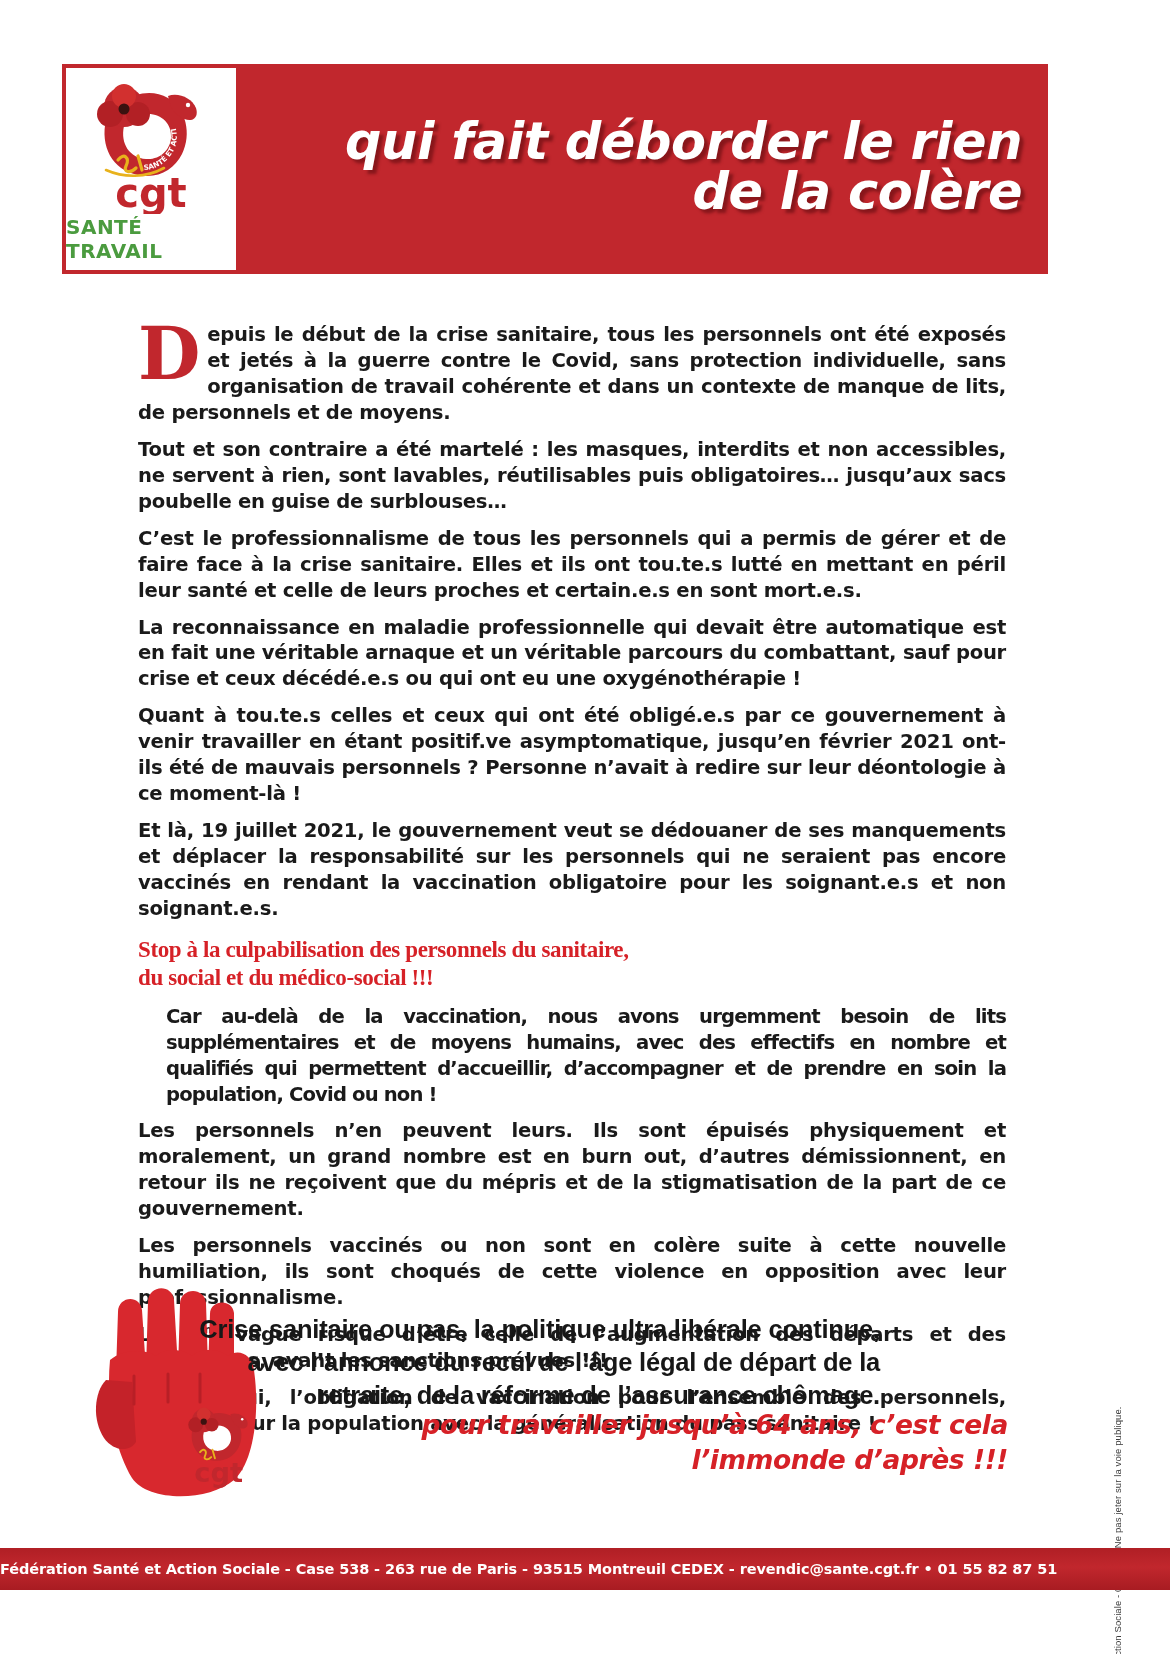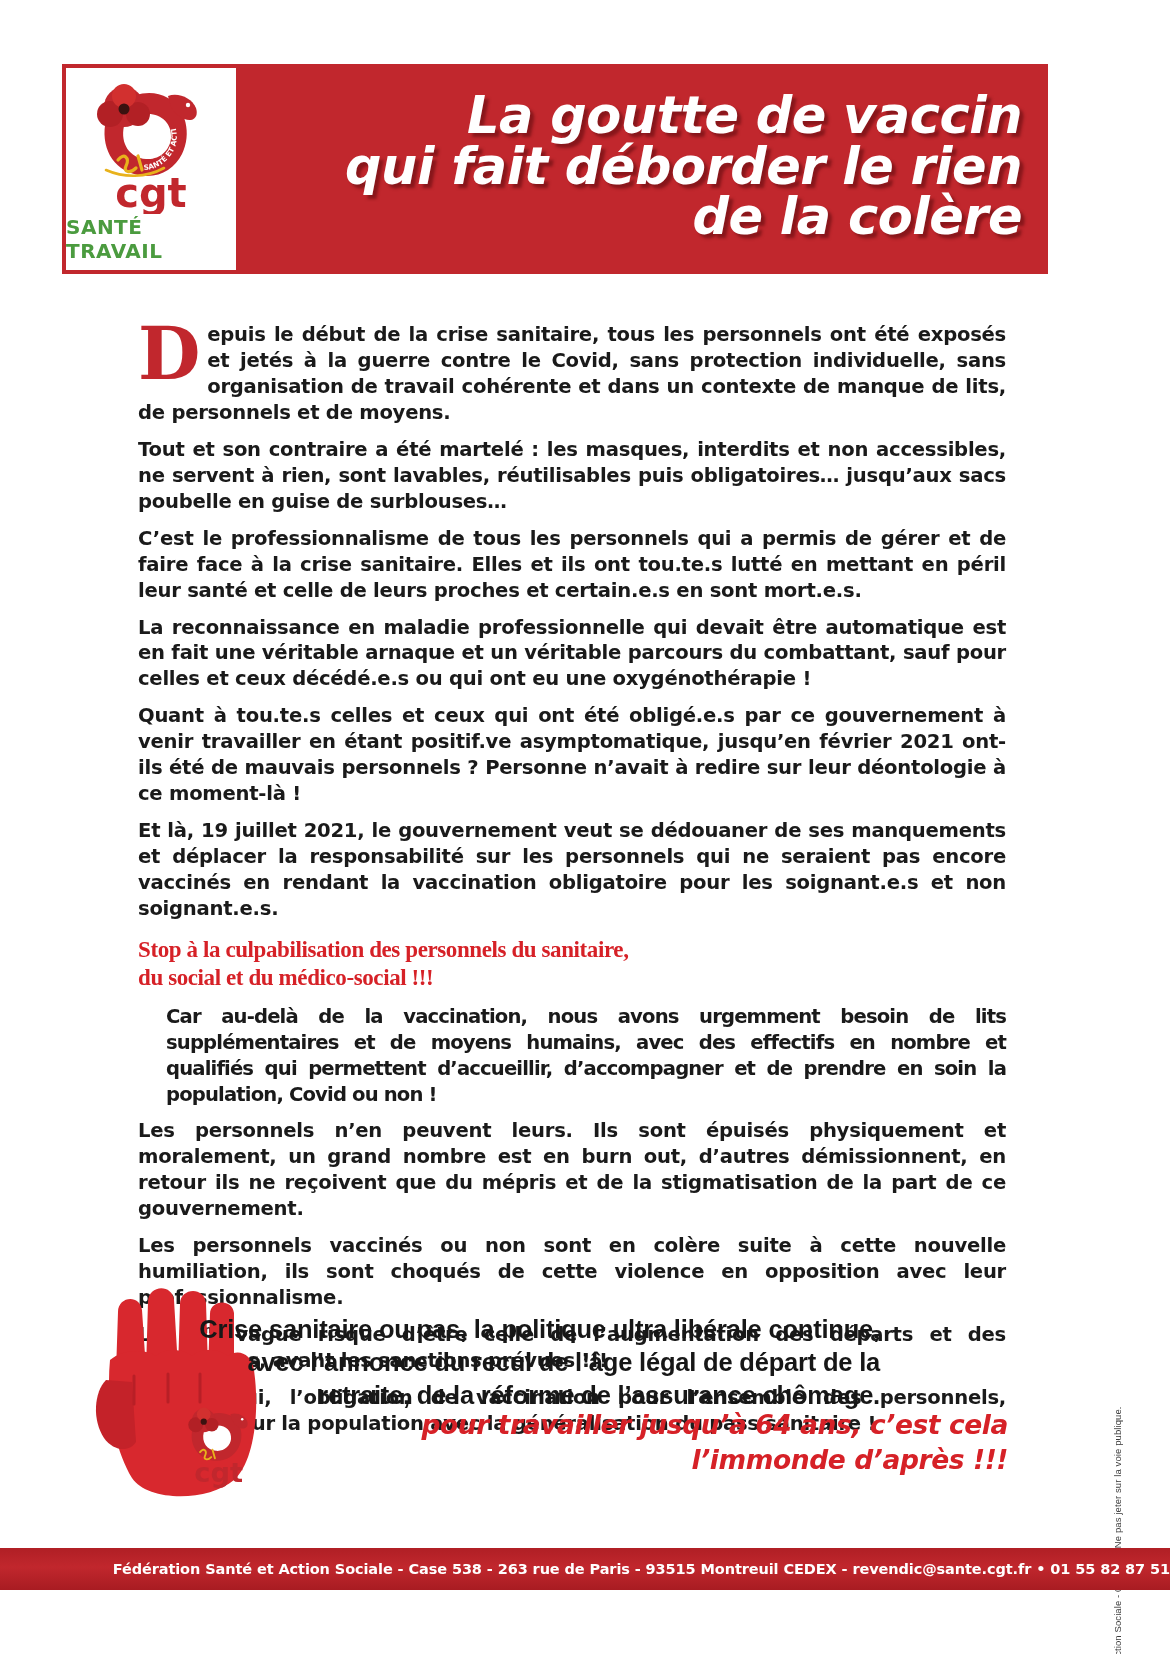--- a/index.html
+++ b/index.html
@@ -169,21 +169,21 @@
   
   .footer-bar {
     position: absolute;
     left: 0;
     top: 1548px;
     width: 1170px;
     height: 42px;
     background: linear-gradient(180deg, #b01f25 0%, #c1272d 45%, #a81c22 100%);
     display: flex;
     align-items: center;
-    justify-content: flex-end;
+    justify-content: flex-start;
   }
   .footer-bar .ftext {
     color: #ffffff;
     font-family: "DejaVu Sans", sans-serif;
     font-weight: bold;
     font-size: 14.5px;
     letter-spacing: -0.1px;
     white-space: nowrap;
   }
 </style>
@@ -220,33 +220,32 @@
         <path d="M62 82 L66 96" stroke="#e8b21c" stroke-width="3.2" fill="none" stroke-linecap="round"></path>
         <path d="M30 96 C48 104 70 104 88 94" stroke="#e8b21c" stroke-width="2.6" fill="none" stroke-linecap="round"></path>
 
         <text x="75" y="133" text-anchor="middle" font-family="DejaVu Sans, sans-serif" font-size="40" font-weight="bold" fill="#c1272d">cgt</text>
       </svg>
     </div>
     <div class="logo-caption">SANTÉ TRAVAIL</div>
   </div>
 
   <div class="title-band">
-    <div class="tline">La goutte de vaccin</div>
     <div class="tline">qui fait déborder le rien</div>
     <div class="tline">de la colère</div>
   </div>
 </div>
 
 <div class="content">
 
   <p class="para first"><span class="dropcap">D</span><span>epuis le début de la crise sanitaire, tous les personnels ont été exposés et jetés à la guerre contre le Covid, sans protection individuelle, sans organisation de travail cohérente et dans un contexte de manque de lits, de personnels et de moyens.</span></p>
 
   <p class="para">Tout et son contraire a été martelé : les masques, interdits et non accessibles, ne servent à rien, sont lavables, réutilisables puis obligatoires… jusqu’aux sacs poubelle en guise de surblouses…</p>
   <p class="para">C’est le professionnalisme de tous les personnels qui a permis de gérer et de faire face à la crise sanitaire. Elles et ils ont tou.te.s lutté en mettant en péril leur santé et celle de leurs proches et certain.e.s en sont mort.e.s.</p>
-  <p class="para">La reconnaissance en maladie professionnelle qui devait être automatique est en fait une véritable arnaque et un véritable parcours du combattant, sauf pour celles et ceux décédé.e.s ou qui ont eu une oxygénothérapie !</p>
+  <p class="para">La reconnaissance en maladie professionnelle qui devait être automatique est en fait une véritable arnaque et un véritable parcours du combattant, sauf pour crise et ceux décédé.e.s ou qui ont eu une oxygénothérapie !</p>
   <p class="para">Quant à tou.te.s celles et ceux qui ont été obligé.e.s par ce gouvernement à venir travailler en étant positif.ve asymptomatique, jusqu’en février 2021 ont-ils été de mauvais personnels ? Personne n’avait à redire sur leur déontologie à ce moment-là !</p>
   <p class="para">Et là, 19 juillet 2021, le gouvernement veut se dédouaner de ses manquements et déplacer la responsabilité sur les personnels qui ne seraient pas encore vaccinés en rendant la vaccination obligatoire pour les soignant.e.s et non soignant.e.s.</p>
 
   <div class="redhead">
     <div>Stop à la culpabilisation des personnels du sanitaire,</div>
     <div>du social et du médico-social !!!</div>
   </div>
 
   <p class="para tight">Car au-delà de la vaccination, nous avons urgemment besoin de lits supplémentaires et de moyens humains, avec des effectifs en nombre et qualifiés qui permettent d’accueillir, d’accompagner et de prendre en soin la population, Covid ou non !</p>
   <p class="para">Les personnels n’en peuvent leurs. Ils sont épuisés physiquement et moralement, un grand nombre est en burn out, d’autres démissionnent, en retour ils ne reçoivent que du mépris et de la stigmatisation de la part de ce gouvernement.</p>

